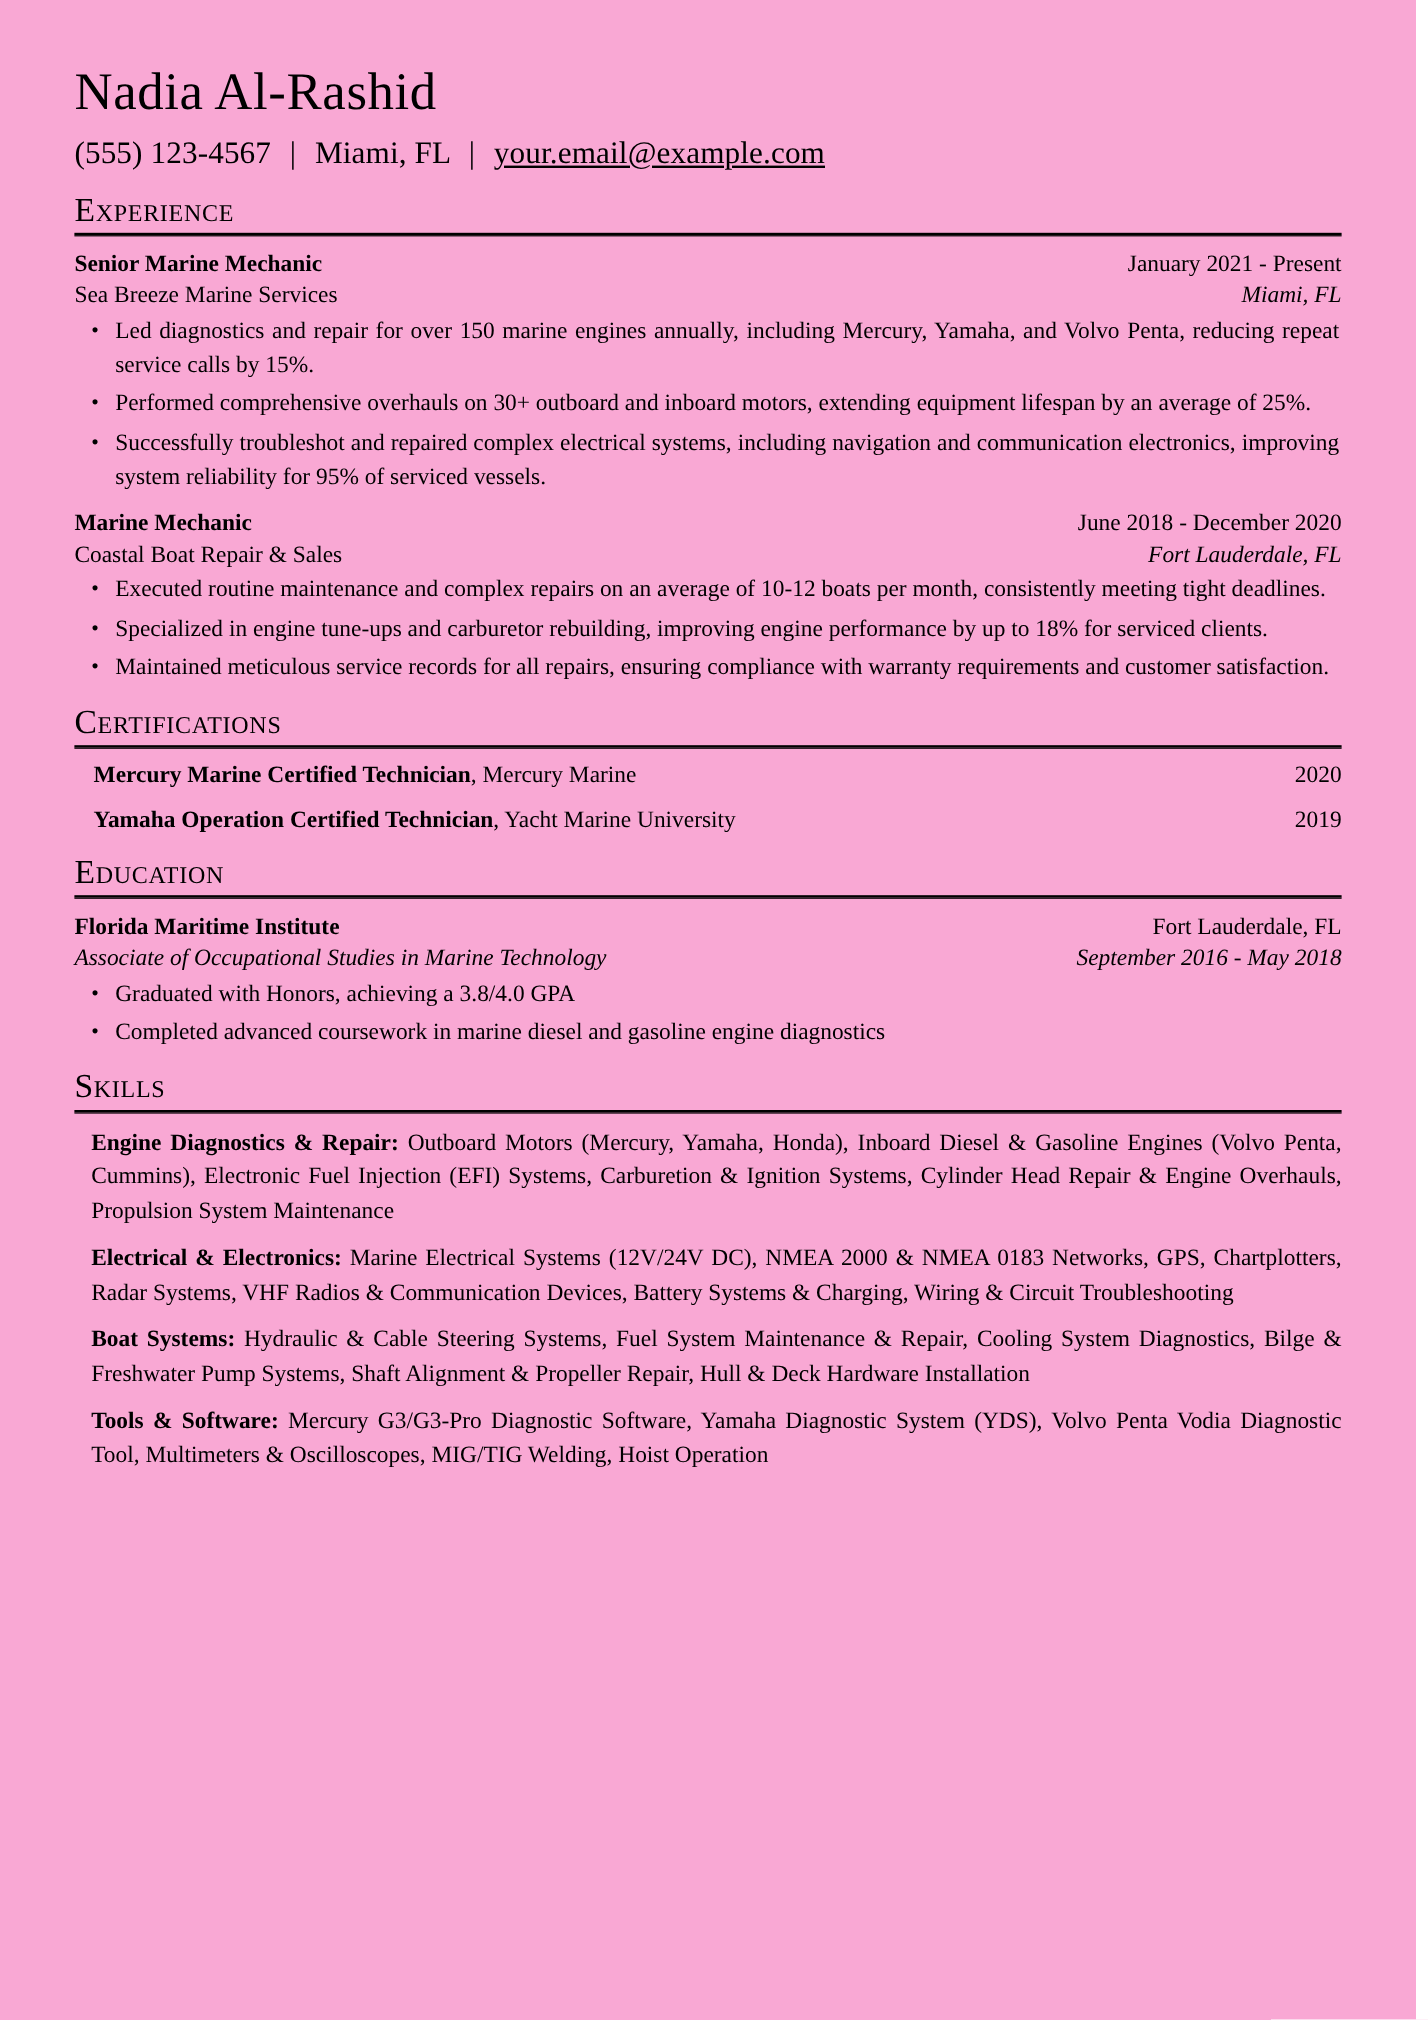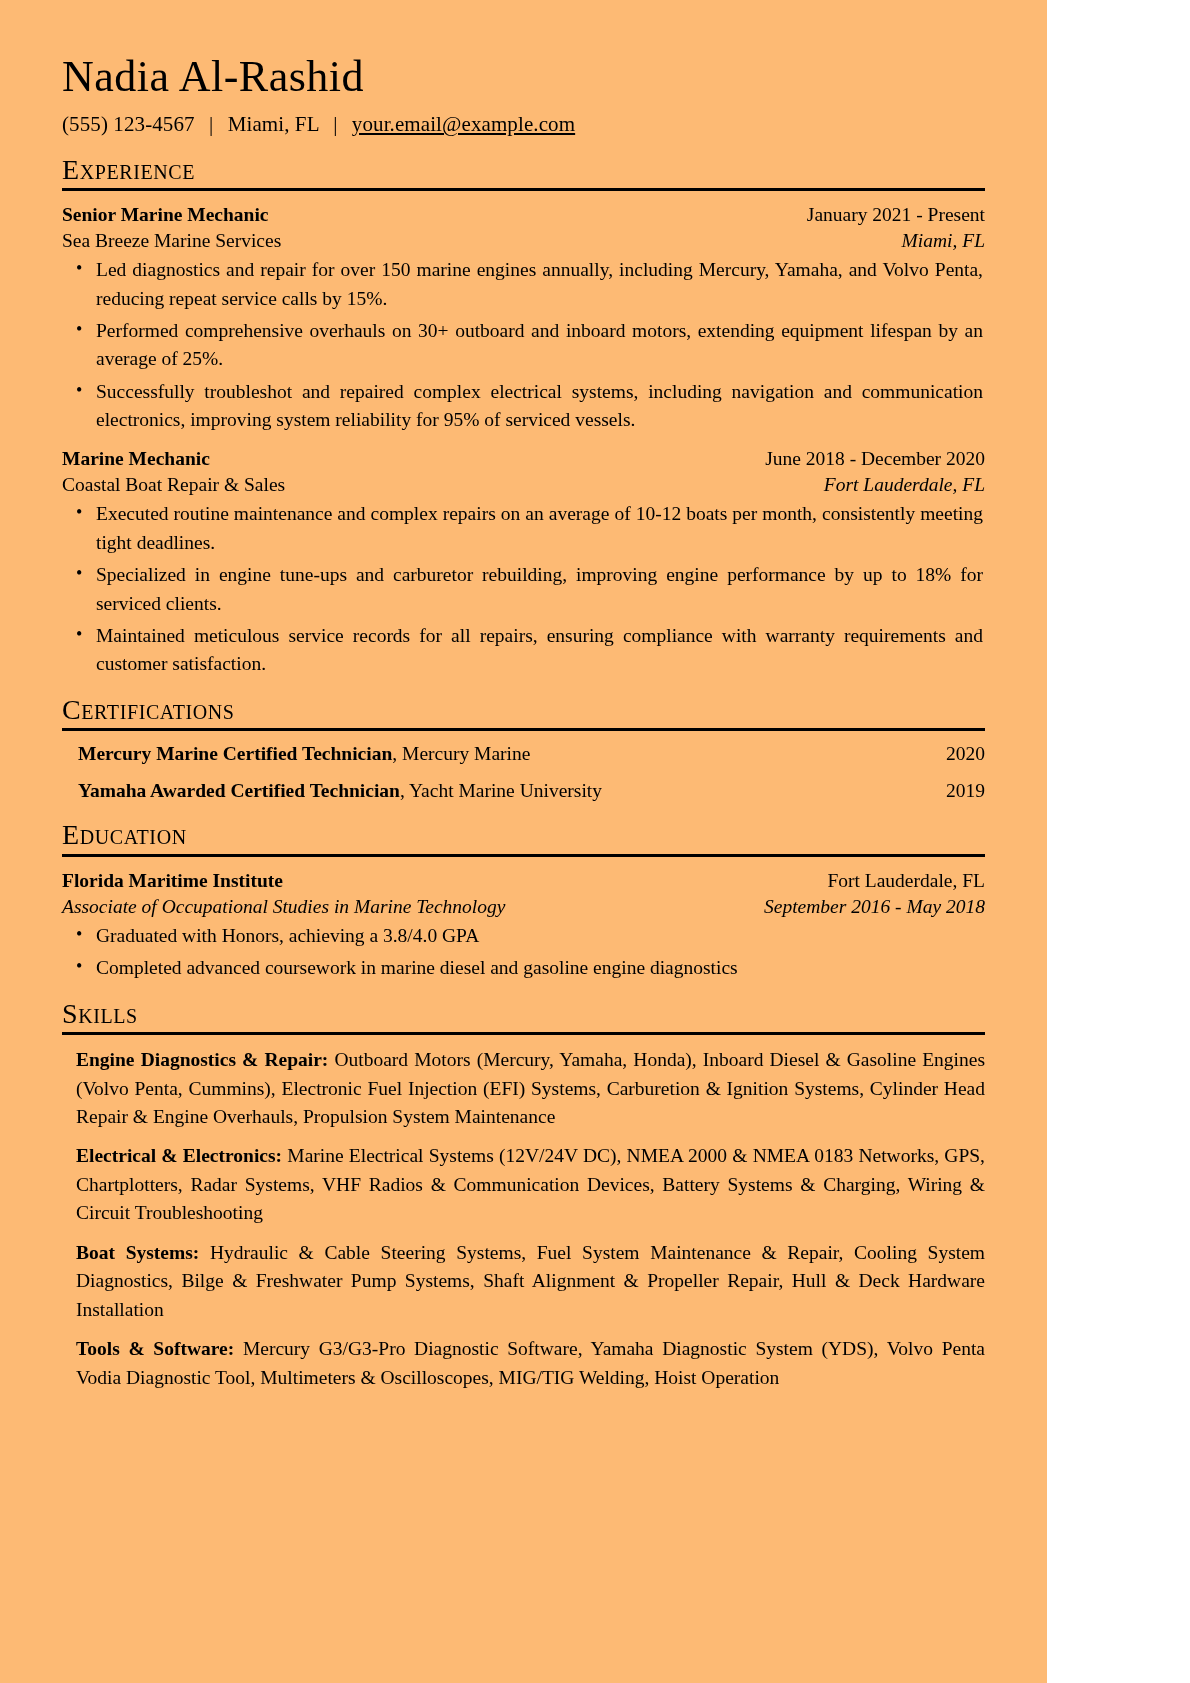--- a/index.html
+++ b/index.html
@@ -9,36 +9,36 @@
     background: #ffffff;
   }
   body {
     width: 1190px;
     min-height: 1683px;
     font-family: "Liberation Serif", "DejaVu Serif", serif;
     color: #000000;
     -webkit-font-smoothing: antialiased;
   }
   .page {
-    width: 1047px;
+    width: 1180px;
     min-height: 1683px;
     padding: 42px 62px 40px 62px;
-    background: #fdba74;
+    background: #f9a8d4;
   }
 
   
   .name {
     font-size: 44px;
     font-weight: 400;
     letter-spacing: 0.5px;
     line-height: 1.12;
     margin: 10px 0 10px 0;
   }
   .contact {
-    font-size: 21px;
+    font-size: 26px;
     line-height: 1.3;
     margin: 0 0 6px 0;
     letter-spacing: 0.1px;
   }
   .contact .sep { padding: 0 9px; }
   .contact a,
   .contact .email {
     color: #000;
     text-decoration: underline;
     text-underline-offset: 2px;
@@ -180,21 +180,21 @@
 
     <div class="cert-row">
       <span class="cert-left">
         <span class="cert-name">Mercury Marine Certified Technician</span><span>, Mercury Marine</span>
       </span>
       <span class="cert-year">2020</span>
     </div>
 
     <div class="cert-row">
       <span class="cert-left">
-        <span class="cert-name">Yamaha Awarded Certified Technician</span><span>, Yacht Marine University</span>
+        <span class="cert-name">Yamaha Operation Certified Technician</span><span>, Yacht Marine University</span>
       </span>
       <span class="cert-year">2019</span>
     </div>
 
 
   </section>
 
   <section class="section">
     <h2 class="sec-title">Education</h2>
     <div class="rule"></div>

